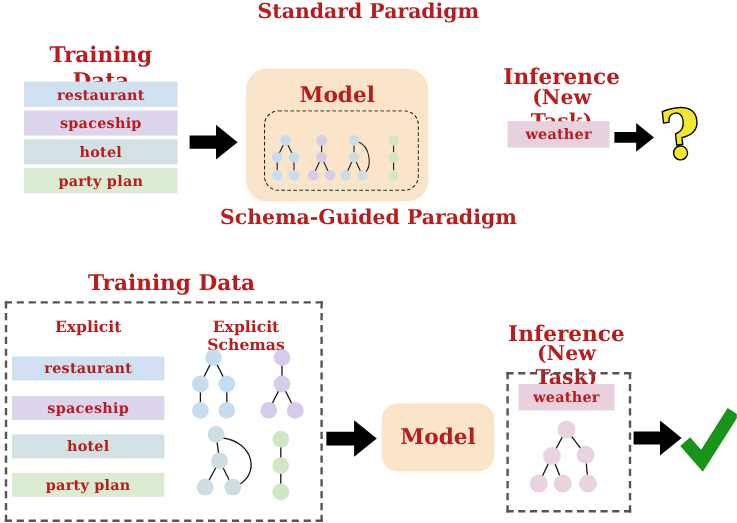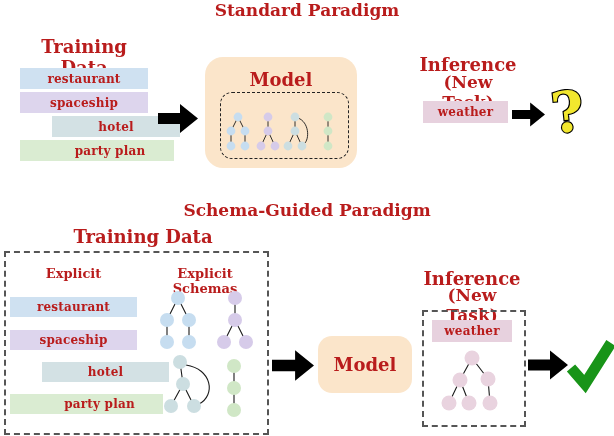--- a/index.html
+++ b/index.html
@@ -13,21 +13,21 @@
          font-family:"DejaVu Serif",serif;font-weight:bold;color:#b91c1c;}
   .abs{position:absolute;}
   .ctr{text-align:center;}
   .title{font-size:17px;}
   .h14{font-size:18px;}
   .h13{font-size:13px;}
   .h11{font-size:17px;}
   .row{position:absolute;display:flex;align-items:center;justify-content:center;
        font-size:12px;letter-spacing:.2px;}
   .c-blue{background:var(--row-blue);} .c-purple{background:var(--row-purple);}
-  .c-teal{background:var(--row-teal);margin-left:32px;} .c-green{background:var(--row-green);padding-left:26px;}
+  .c-teal{background:var(--row-teal);} .c-green{background:var(--row-green);}
   .c-pink{background:var(--pink);}
   .modelbox{position:absolute;background:var(--peach);display:flex;align-items:center;justify-content:center;}
   .dashedbox{position:absolute;border:2px dashed #555;background:transparent;}
   .edge{stroke:var(--edge);fill:none;}
   svg{display:block;overflow:visible;}
 </style>
 </head>
 <body>
 
 <div id="stage">
@@ -97,21 +97,21 @@
     </div>
 
   <svg class="abs" style="left:512px;top:102px;" width="33" height="25" viewBox="0 0 40 29">
     <polygon points="0,9 22,9 22,0 40,14.5 22,29 22,20 0,20" fill="#000"></polygon>
   </svg>
 
   <svg class="abs" style="left:541px;top:80px;" width="46" height="64" viewBox="0 0 46 64">
     <text x="10" y="52" font-size="56" font-weight="bold" font-family="DejaVu Serif, serif" fill="var(--qyellow)" stroke="#000" stroke-width="2.4" paint-order="stroke" transform="rotate(-6 23 32)">?</text>
   </svg>
 
-  <div class="abs ctr title" style="left:0;right:0;top:200px;">Schema-Guided Paradigm</div>
+  <div class="abs ctr title" style="left:0;right:0;top:172px;">Schema-Guided Paradigm</div>
 
   <div class="abs ctr h14" style="left:43px;top:226px;width:200px;">Training Data</div>
 
   <div class="dashedbox" style="left:4px;top:251px;width:261px;height:180px;"></div>
 
   <div class="abs ctr h13" style="left:10px;top:266px;width:127px;">Explicit</div>
   <div class="abs ctr h13" style="left:146px;top:266px;width:118px;">Explicit Schemas</div>
 
   <div class="row c-blue" style="left:10px;top:297px;width:127px;height:20px;">
       <span>restaurant</span>

